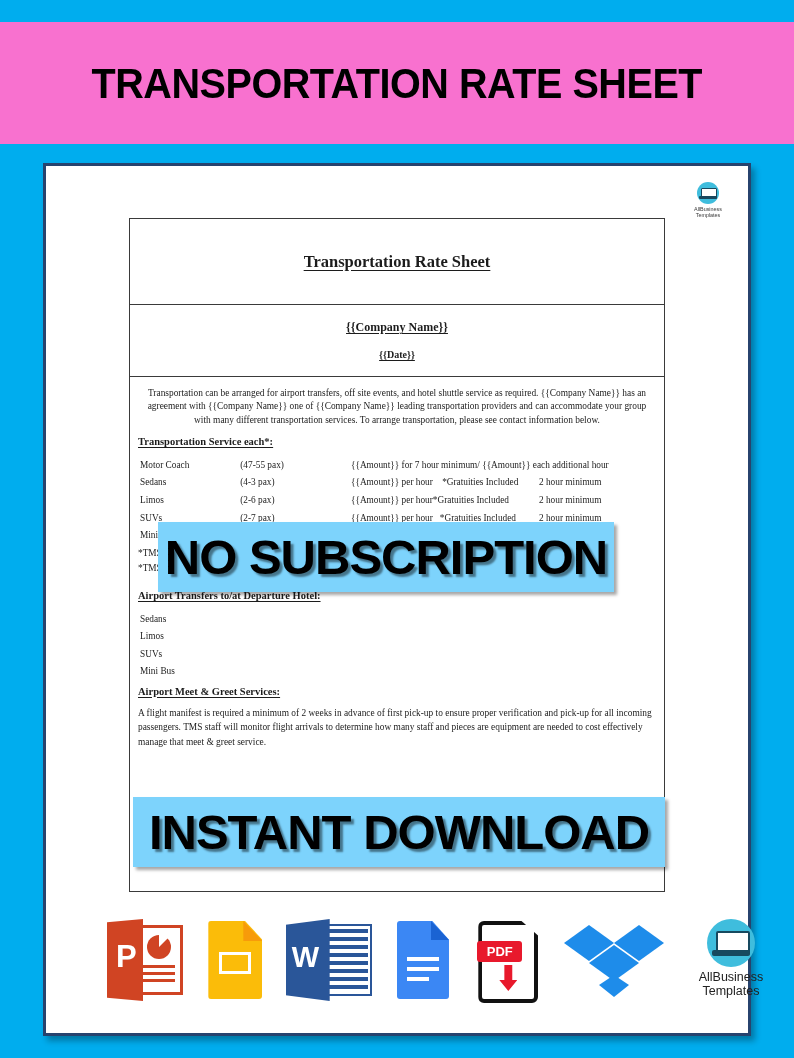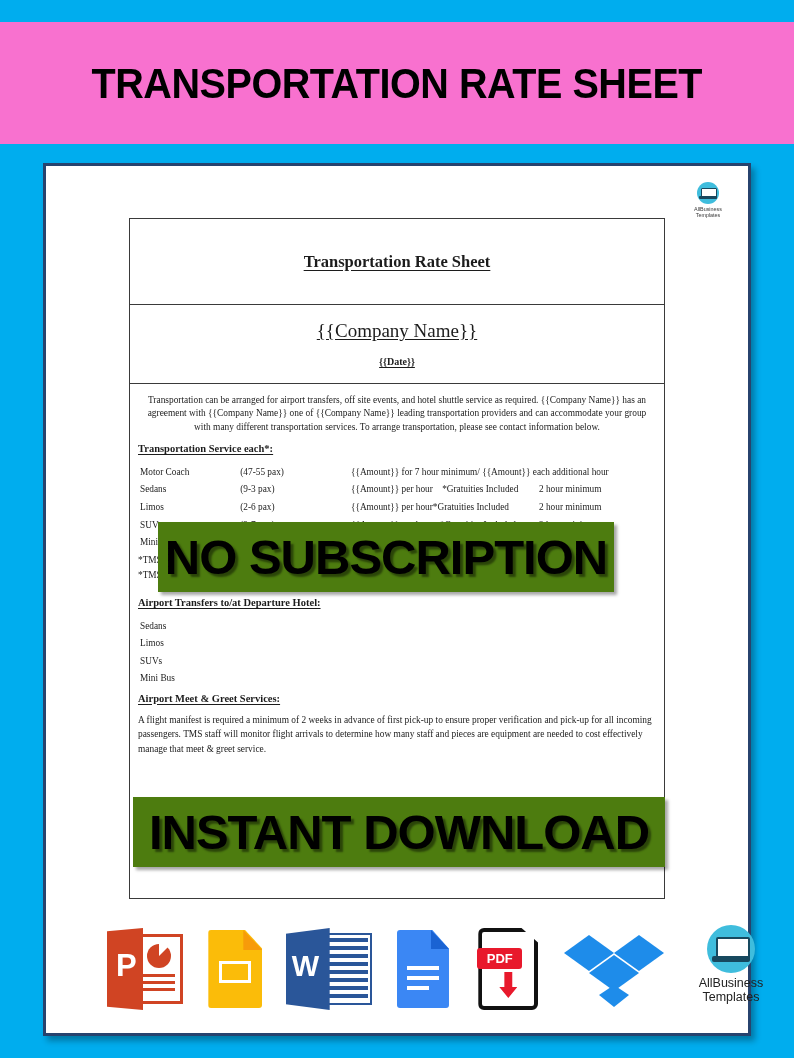--- a/index.html
+++ b/index.html
@@ -71,21 +71,21 @@
 
   .cell-title {
     height: 86px; display: flex; align-items: center; justify-content: center;
   }
   .cell-title .t {
     font-size: 16.5px; font-weight: bold; text-decoration: underline;
     text-underline-offset: 3px;
   }
   .cell-company { padding: 15px 0 16px; text-align: center; }
   .cell-company .c {
-    font-size: 19px; font-weight: normal; text-decoration: underline;
+    font-size: 12px; font-weight: bold; text-decoration: underline;
     text-underline-offset: 2px; display: block;
   }
   .cell-company .d {
     font-size: 10px; font-weight: bold; text-decoration: underline;
     text-underline-offset: 2px; display: block; margin-top: 14px;
   }
 
   .cell-body { padding: 8px 8px 10px 8px; }
   .intro {
     font-size: 9.4px; line-height: 13.3px; text-align: center;
@@ -109,42 +109,42 @@
 
   .sec3 { }
   .sec3 p {
     font-size: 9.4px; line-height: 14.6px;
   }
   .spacer-bottom { height: 132px; }
 
   
   .stamp {
     position: absolute;
-    background: #4d7c0f;
+    background: #7dd3fc;
     display: flex; align-items: center; justify-content: center;
     font-family: "Liberation Sans", sans-serif;
     font-weight: bold; color: #000;
     white-space: nowrap;
     box-shadow: 3px 3px 3px rgba(0,0,0,0.35);
   }
   .stamp-nosub {
     left: 158px; top: 378px; width: 456px; height: 70px;
     font-size: 49px; letter-spacing: -1px;
   }
   .stamp-instant {
     left: 133px; top: 653px; width: 532px; height: 70px;
     font-size: 49px; letter-spacing: -1px;
   }
   .stamp span { text-shadow: 3px 3px 2px rgba(0,0,0,0.45); }
 
   
   .icon-row {
     position: absolute; left: 55px; bottom: 14px;
     width: 684px; height: 100px;
-    display: flex; align-items: center; justify-content: space-between;
+    display: flex; align-items: flex-start; justify-content: space-between;
     padding: 0 6px;
   }
   .ico { position: relative; }
 
   
   .ico-ppt { width: 78px; height: 82px; }
   .ppt-sheet {
     position: absolute; left: 26px; top: 6px; width: 50px; height: 70px;
     background: #fff; border: 3px solid #D04423;
   }
@@ -309,21 +309,21 @@
 
         <table class="rates">
           <tbody>
             <tr>
               <td class="col-veh">Motor Coach</td>
               <td class="col-pax">(47-55 pax)</td>
               <td colspan="2" class="rate-wide">{{Amount}} for 7 hour minimum/ {{Amount}} each additional hour</td>
             </tr>
             <tr>
               <td class="col-veh">Sedans</td>
-              <td class="col-pax">(9-3 pax)</td>
+              <td class="col-pax">(4-3 pax)</td>
               <td class="col-rate">
                 <span>{{Amount}} per hour</span>
                 &nbsp;&nbsp;&nbsp;<span>*Gratuities Included</span>
               </td>
               <td class="col-note">2 hour minimum</td>
             </tr>
             <tr>
               <td class="col-veh">Limos</td>
               <td class="col-pax">(2-6 pax)</td>
               <td class="col-rate">

